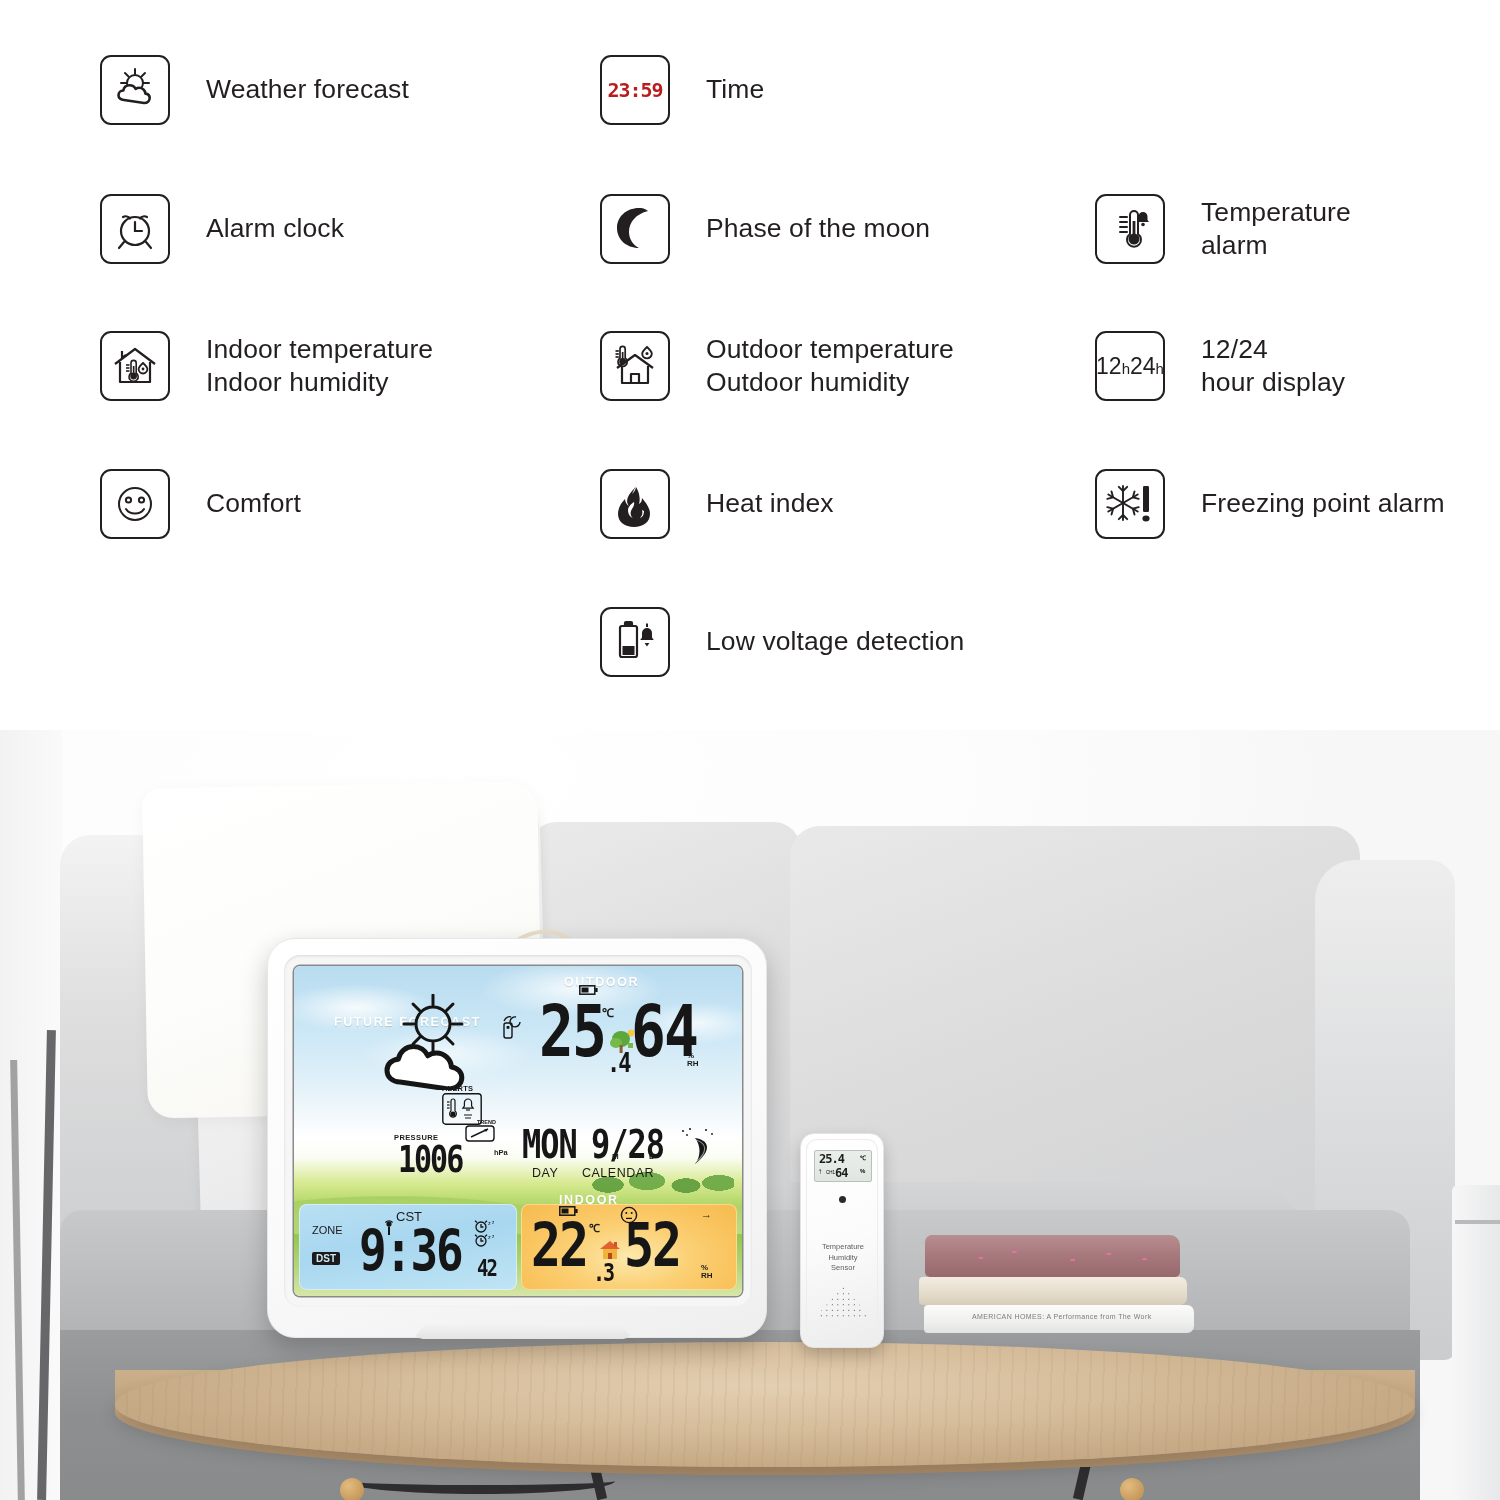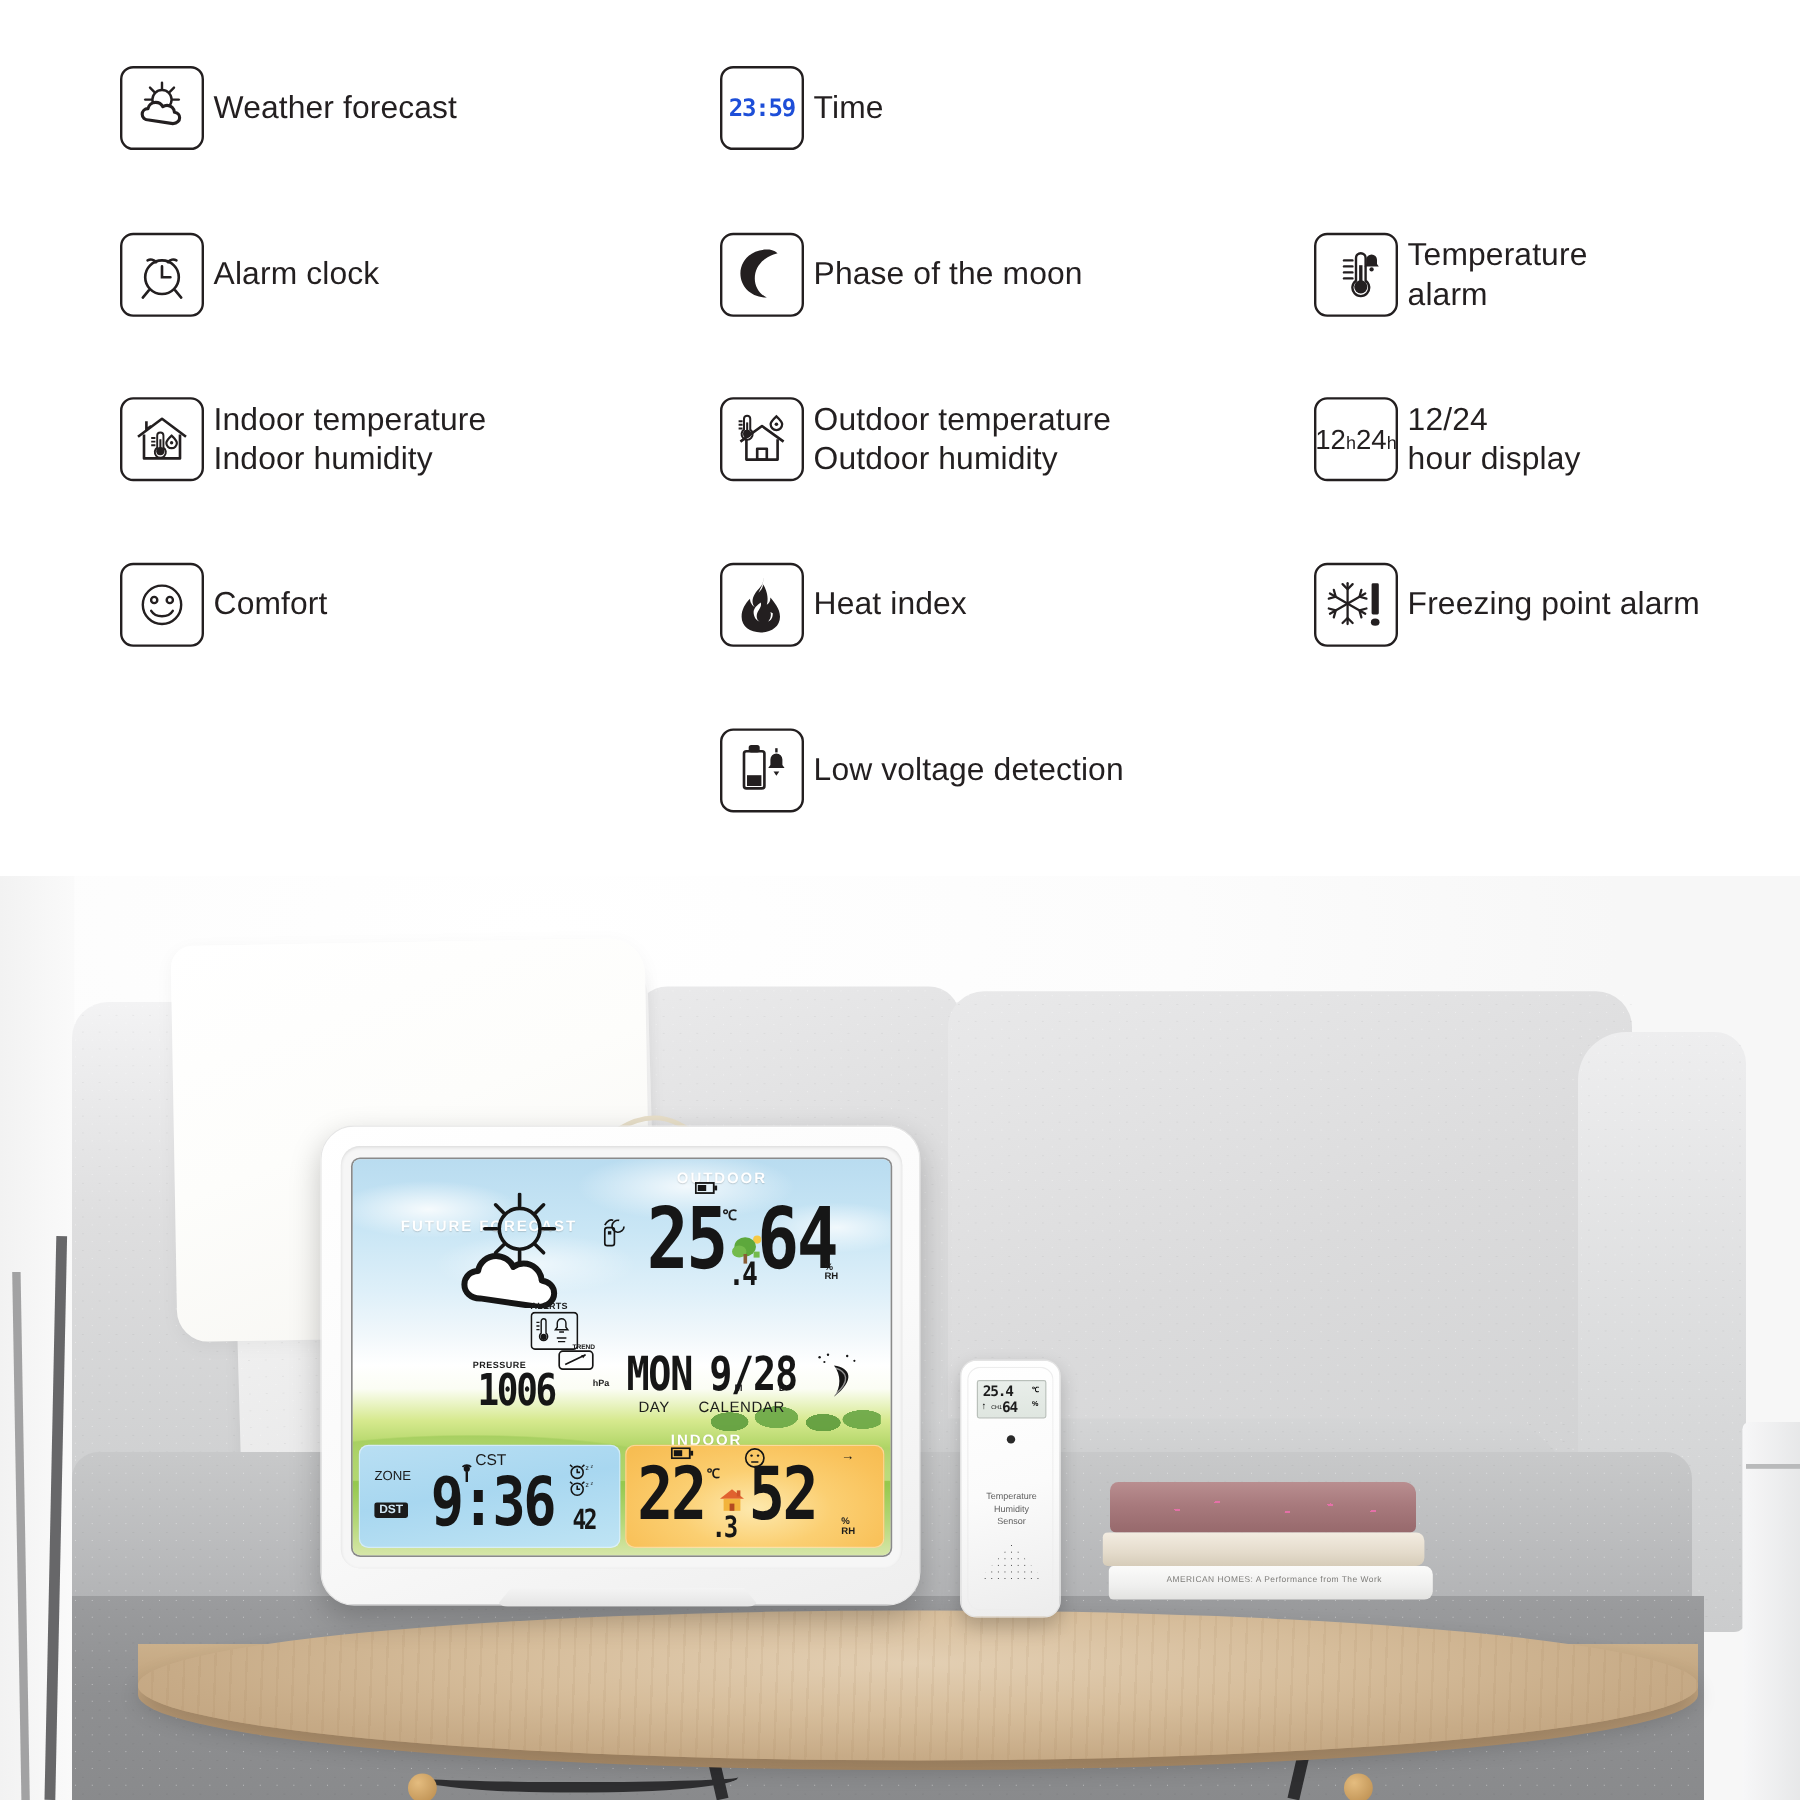--- a/index.html
+++ b/index.html
@@ -14,21 +14,21 @@
   
   .features {
     position: absolute; left: 0; top: 0;
     width: 1500px; height: 730px;
     background: #ffffff;
   }
   .feat {
     position: absolute;
     display: flex;
     align-items: center;
-    gap: 8px;
+    gap: 36px;
   }
   .icon-box {
     width: 70px; height: 70px;
     min-width: 70px;
     border: 2.2px solid #231f20;
     border-radius: 11px;
     background: #fff;
     display: flex; align-items: center; justify-content: center;
     position: relative;
   }
@@ -48,21 +48,21 @@
   .row1 { top: 55px; }
   .row2 { top: 194px; }
   .row3 { top: 331px; }
   .row4 { top: 469px; }
   .row5 { top: 607px; }
 
   
   .seg {
     font-family: "DejaVu Sans Mono", monospace;
     font-size: 20px; font-weight: 600;
-    color: #1d4ed8; letter-spacing: -1px;
+    color: #b91c1c; letter-spacing: -1px;
   }
   .hr-box { flex-direction: row; line-height: 1; }
   .hr-line { font-size: 23px; color:#231f20; font-weight:400; white-space:nowrap;}
   .hr-line .sm { font-size: 15px; }
 
   
   .scene {
     position: absolute; left: 0; top: 730px;
     width: 1500px; height: 770px;
     overflow: hidden;

